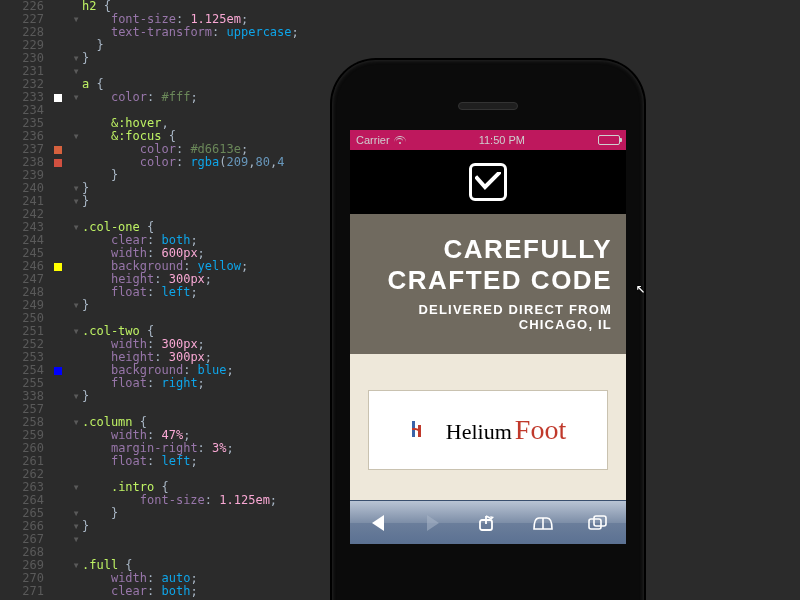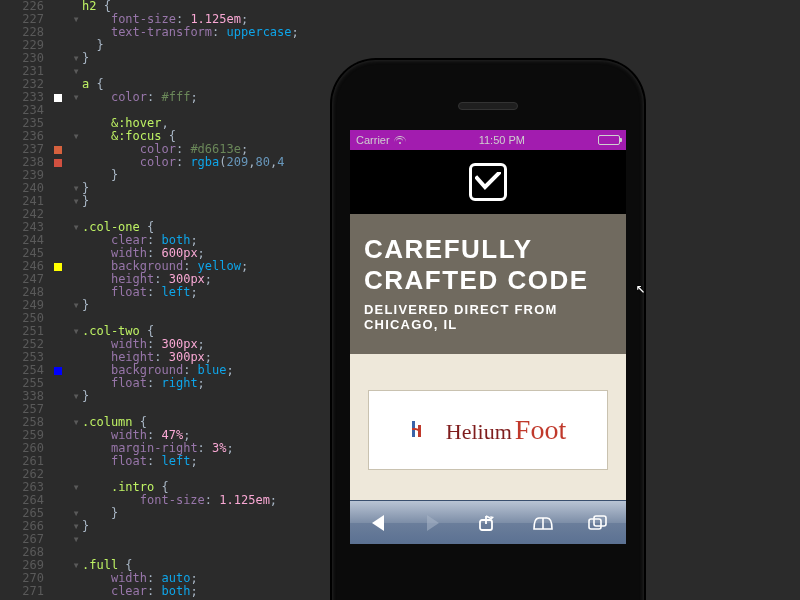--- a/index.html
+++ b/index.html
@@ -86,21 +86,21 @@
   width: 276px;
   height: 414px;
   background: #000;
   position: relative;
   overflow: hidden;
 }
 
 
 .statusbar {
   height: 20px;
-  background: #a21caf;
+  background: #be185d;
   color: #cfcfcf;
   font-family: 'Helvetica Neue', Helvetica, Arial, sans-serif;
   font-size: 11px;
   display: flex;
   align-items: center;
   justify-content: space-between;
   padding: 0 6px;
 }
 .statusbar .left, .statusbar .right { display: flex; align-items: center; gap: 4px; }
 .wifi {
@@ -163,21 +163,21 @@
   position: relative;
 }
 .logo svg {
   position: absolute;
   top: 6px;
   left: 3px;
 }
 .hero {
   background: #706a5f;
   color: #fff;
-  text-align: left;
+  text-align: right;
   padding: 20px 14px 22px;
 }
 .hero .title {
   font-size: 26px;
   font-weight: 800;
   letter-spacing: 1.5px;
   line-height: 1.2;
 }
 .hero .subtitle {
   font-size: 13px;
@@ -201,21 +201,21 @@
 .arrow { margin-left: 2px; }
 .card {
   margin-top: 18px;
   height: 80px;
   background: #fff;
   border: 1px solid #c9c2b0;
   display: flex;
   align-items: center;
   justify-content: center;
 }
-.card .brand-h { color: #7f1d1d; font-size: 22px; font-family: Georgia, serif; margin-left: 6px; }
+.card .brand-h { color: #000000; font-size: 22px; font-family: Georgia, serif; margin-left: 6px; }
 .card .brand-f { color: #c0392b; font-size: 28px; font-family: Georgia, serif; }
 .brand-logo {
   display: inline-flex;
   align-items: center;
   gap: 8px;
   font-family: Georgia, serif;
 }
 .brand-mark { width: 22px; height: 22px; position: relative; }
 .brand-mark .v1 { position: absolute; left: 2px; top: 2px; width: 3px; height: 16px; background: #3a63a8; }
 .brand-mark .v2 { position: absolute; left: 8px; top: 6px; width: 3px; height: 12px; background: #c0392b; }

